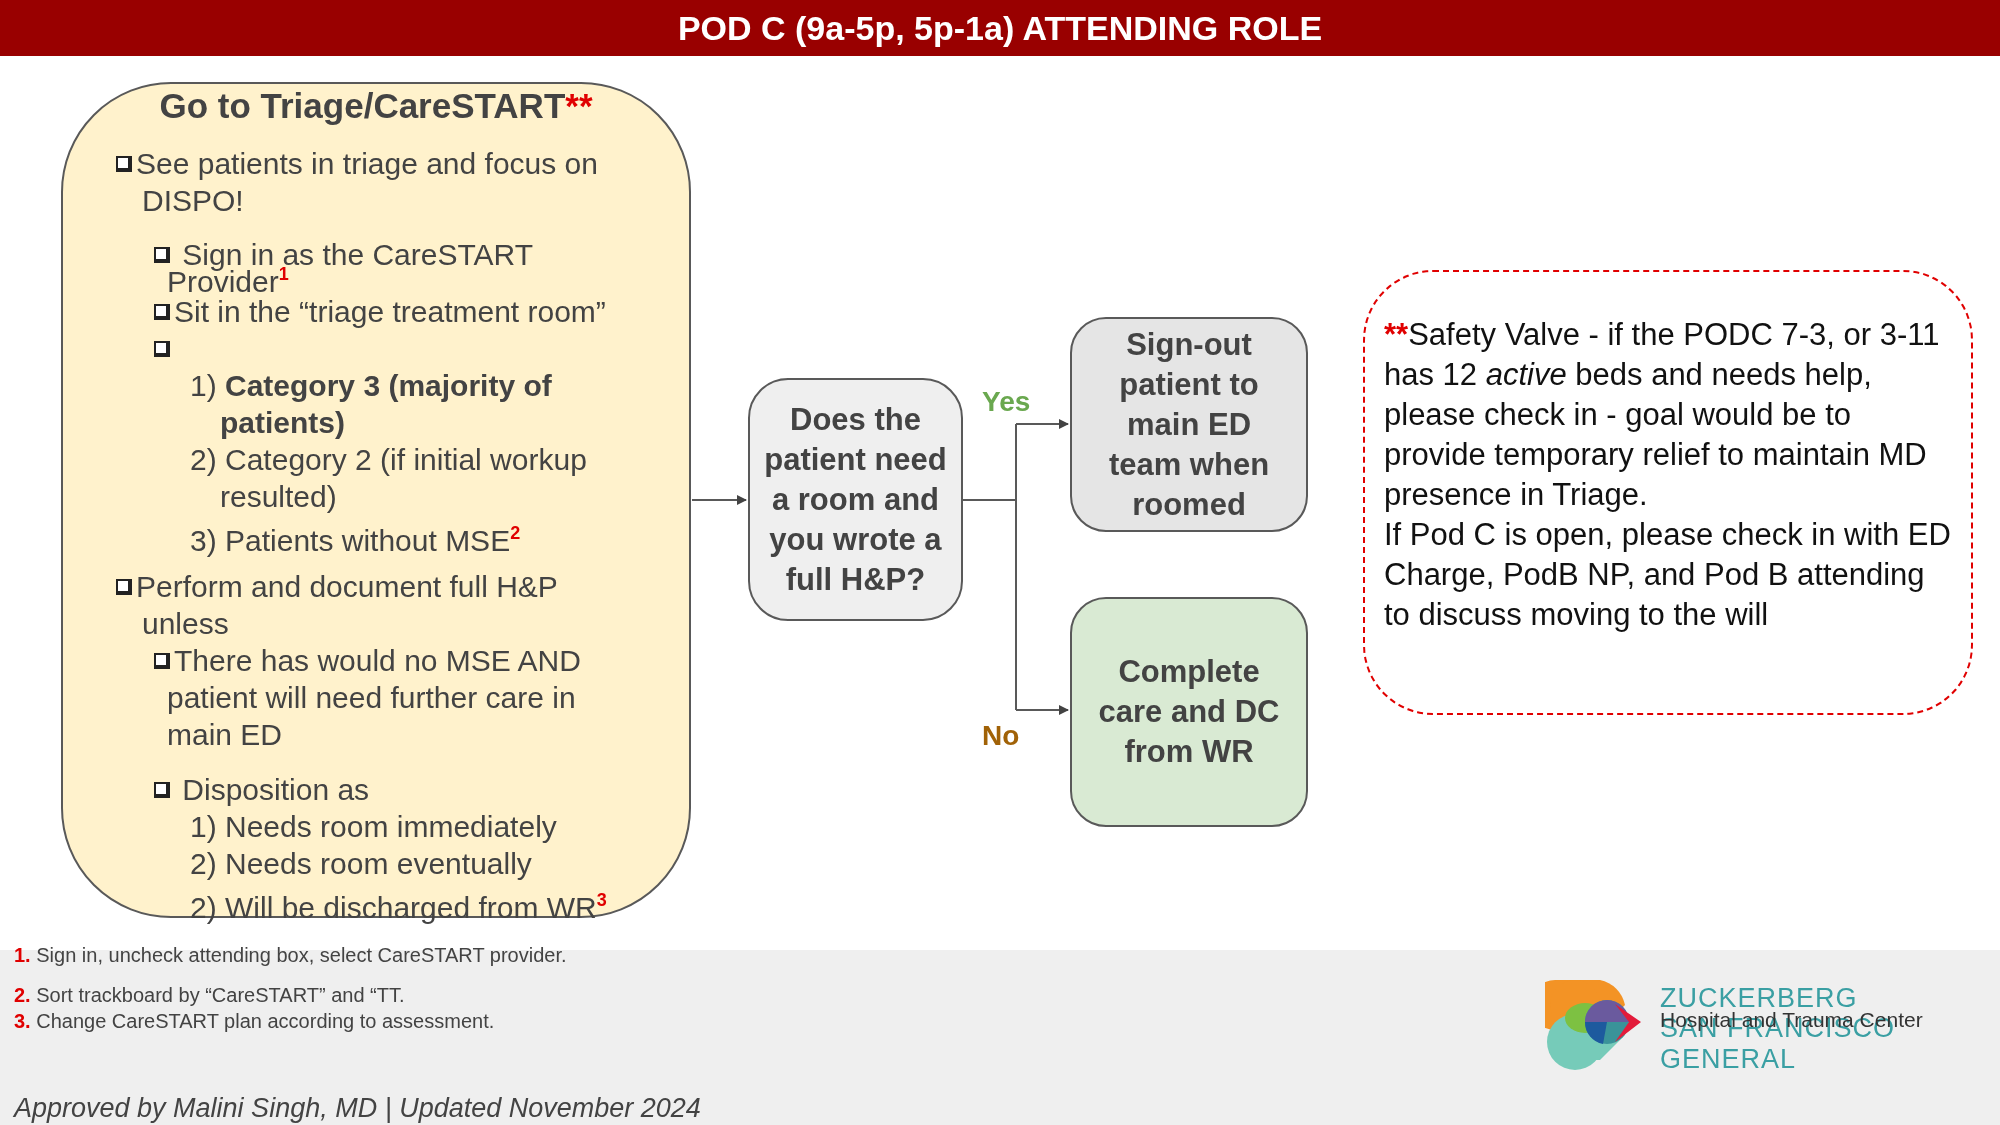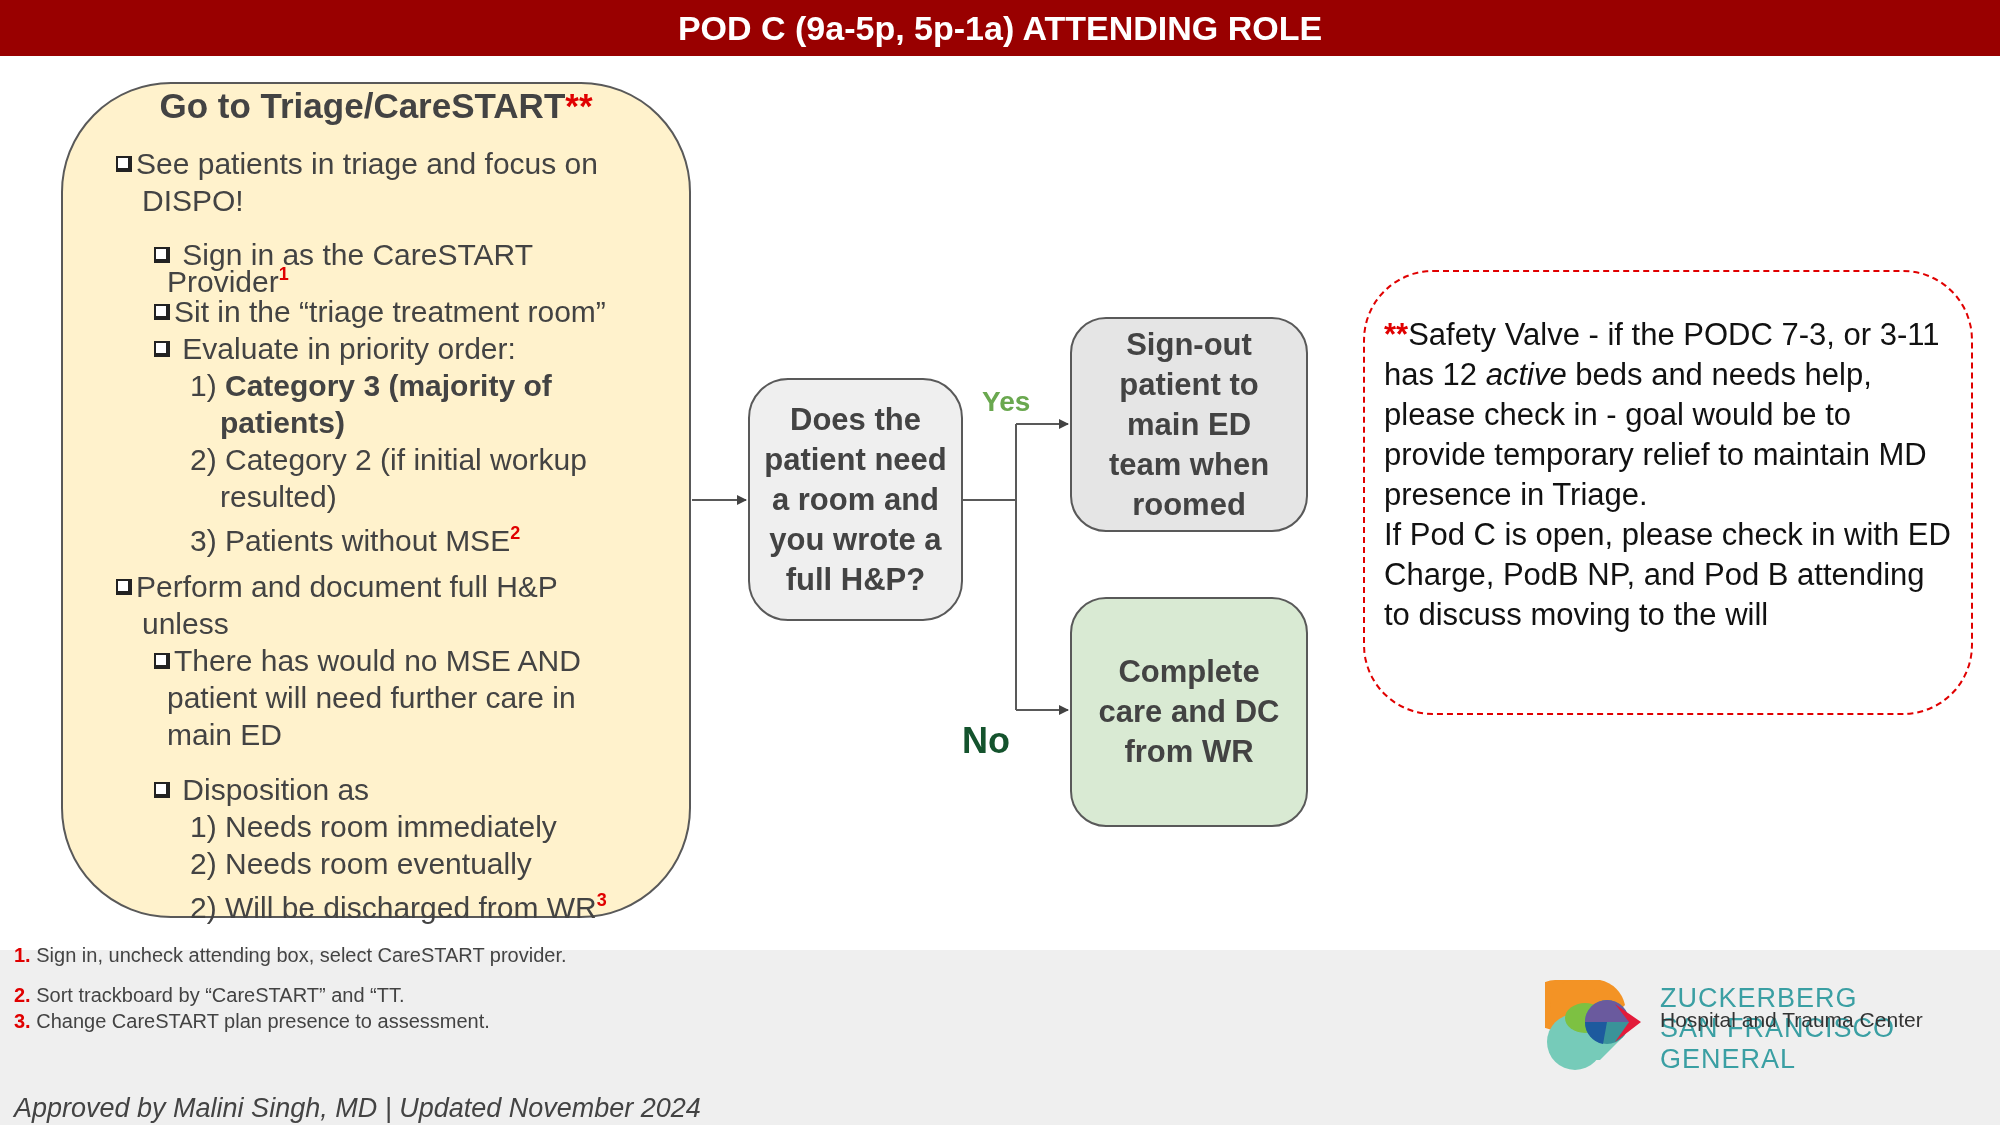--- a/index.html
+++ b/index.html
@@ -33,21 +33,21 @@
   .node {
     position: absolute; box-sizing: border-box; border: 2px solid #595959;
     display: flex; align-items: center; justify-content: center; text-align: center;
     font-weight: bold; font-size: 31px; line-height: 40px; color: #434343;
   }
   .decision { left: 748px; top: 378px; width: 215px; height: 243px; background: #efefef; border-radius: 40px; }
   .signout  { left: 1070px; top: 317px; width: 238px; height: 215px; background: #e5e5e5; border-radius: 36px; }
   .complete { left: 1070px; top: 597px; width: 238px; height: 230px; background: #d9ead3; border-radius: 36px; }
 
   .label-yes { position: absolute; left: 982px; top: 386px; color: #6aa84f; font-weight: bold; font-size: 28px; }
-  .label-no  { position: absolute; left: 962px; top: 720px; color: #14532d; font-weight: bold; font-size: 36px; }
+  .label-no  { position: absolute; left: 982px; top: 720px; color: #a16207; font-weight: bold; font-size: 28px; }
 
   .safety-box {
     position: absolute; left: 1363px; top: 270px; width: 610px; height: 445px;
     border: 2px dashed #e00000; border-radius: 70px; box-sizing: border-box;
   }
   .safety-text {
     position: absolute; left: 1384px; top: 315px; width: 570px;
     font-size: 31px; line-height: 40px; color: #111111;
   }
   .safety-text .stars { color: #e00000; font-weight: bold; }
@@ -77,21 +77,21 @@
     <span>Go to Triage/CareSTART</span><span class="stars">**</span>
   </div>
 </div>
 
 <div id="triage-lines">
     <div class="line" style="top: 145px; left: 116px;"><span class="cb"></span><span>See patients in triage and focus on</span></div>
     <div class="line" style="top: 182px; left: 142px;"><span>DISPO!</span></div>
     <div class="line" style="top: 236px; left: 154px;"><span class="cb"></span><span> Sign in as the CareSTART</span></div>
     <div class="line" style="top: 256px; left: 167px;"><span>Provider</span><span class="sup">1</span></div>
     <div class="line" style="top: 293px; left: 154px;"><span class="cb"></span><span>Sit in the “triage treatment room”</span></div>
-    <div class="line" style="top: 330px; left: 154px;"><span class="cb"></span><span> Evaluate in priority order:</span></div>
+    <div class="line" style="top: 330px; left: 154px;"><span class="cb"></span></div>
     <div class="line" style="top: 367px; left: 190px;"><span>1) </span><span class="bold">Category 3 (majority of</span></div>
     <div class="line" style="top: 404px; left: 220px;"><span class="bold">patients)</span></div>
     <div class="line" style="top: 441px; left: 190px;"><span>2) Category 2 (if initial workup</span></div>
     <div class="line" style="top: 478px; left: 220px;"><span>resulted)</span></div>
     <div class="line" style="top: 515px; left: 190px;"><span>3) Patients without MSE</span><span class="sup">2</span></div>
     <div class="line" style="top: 568px; left: 116px;"><span class="cb"></span><span>Perform and document full H&amp;P</span></div>
     <div class="line" style="top: 605px; left: 142px;"><span>unless</span></div>
     <div class="line" style="top: 642px; left: 154px;"><span class="cb"></span><span>There has would no MSE AND</span></div>
     <div class="line" style="top: 679px; left: 167px;"><span>patient will need further care in</span></div>
     <div class="line" style="top: 716px; left: 167px;"><span>main ED</span></div>
@@ -128,21 +128,21 @@
 
 <div class="safety-box"></div>
 <div class="safety-text">
   <span class="stars">**</span><span>Safety Valve - if the PODC 7-3, or 3-11 has 12 </span><i>active</i><span> beds and needs help, please check in - goal would be to provide temporary relief to maintain MD presence in Triage.</span><br>
   <span>If Pod C is open, please check in with ED Charge, PodB NP, and Pod B attending to discuss moving to the will</span>
 </div>
 
 <div class="footer"></div>
 <div class="fn" style="top:944px;"><span class="num">1.</span><span> Sign in, uncheck attending box, select CareSTART provider.</span></div>
 <div class="fn" style="top:984px;"><span class="num">2.</span><span> Sort trackboard by “CareSTART” and “TT.</span></div>
-<div class="fn" style="top:1010px;"><span class="num">3.</span><span> Change CareSTART plan presence to assessment.</span></div>
+<div class="fn" style="top:1010px;"><span class="num">3.</span><span> Change CareSTART plan according to assessment.</span></div>
 <div class="approved">Approved by Malini Singh, MD | Updated November 2024</div>
 
 <svg style="position:absolute;left:1545px;top:970px;" width="110" height="110" viewBox="0 0 110 110">
   <path d="M10,10 L55,10 A32,32 0 0 1 80,35 L55,60 L10,60 A25,25 0 0 1 10,10 Z" fill="#f39325"></path>
   <circle cx="30" cy="35" r="25" fill="#f39325"></circle>
   <path d="M30,45 L60,45 L80,65 L55,90 L30,90 A22,22 0 0 1 30,45 Z" fill="#76cbb9"></path>
   <circle cx="30" cy="72" r="28" fill="#76cbb9"></circle>
   <ellipse cx="40" cy="48" rx="20" ry="15" fill="#7dc142"></ellipse>
   <circle cx="62" cy="52" r="22" fill="#3a9399"></circle>
   <path d="M40,52 A22,22 0 0 1 84,52 L62,52 Z" fill="#6a5a9e"></path>

